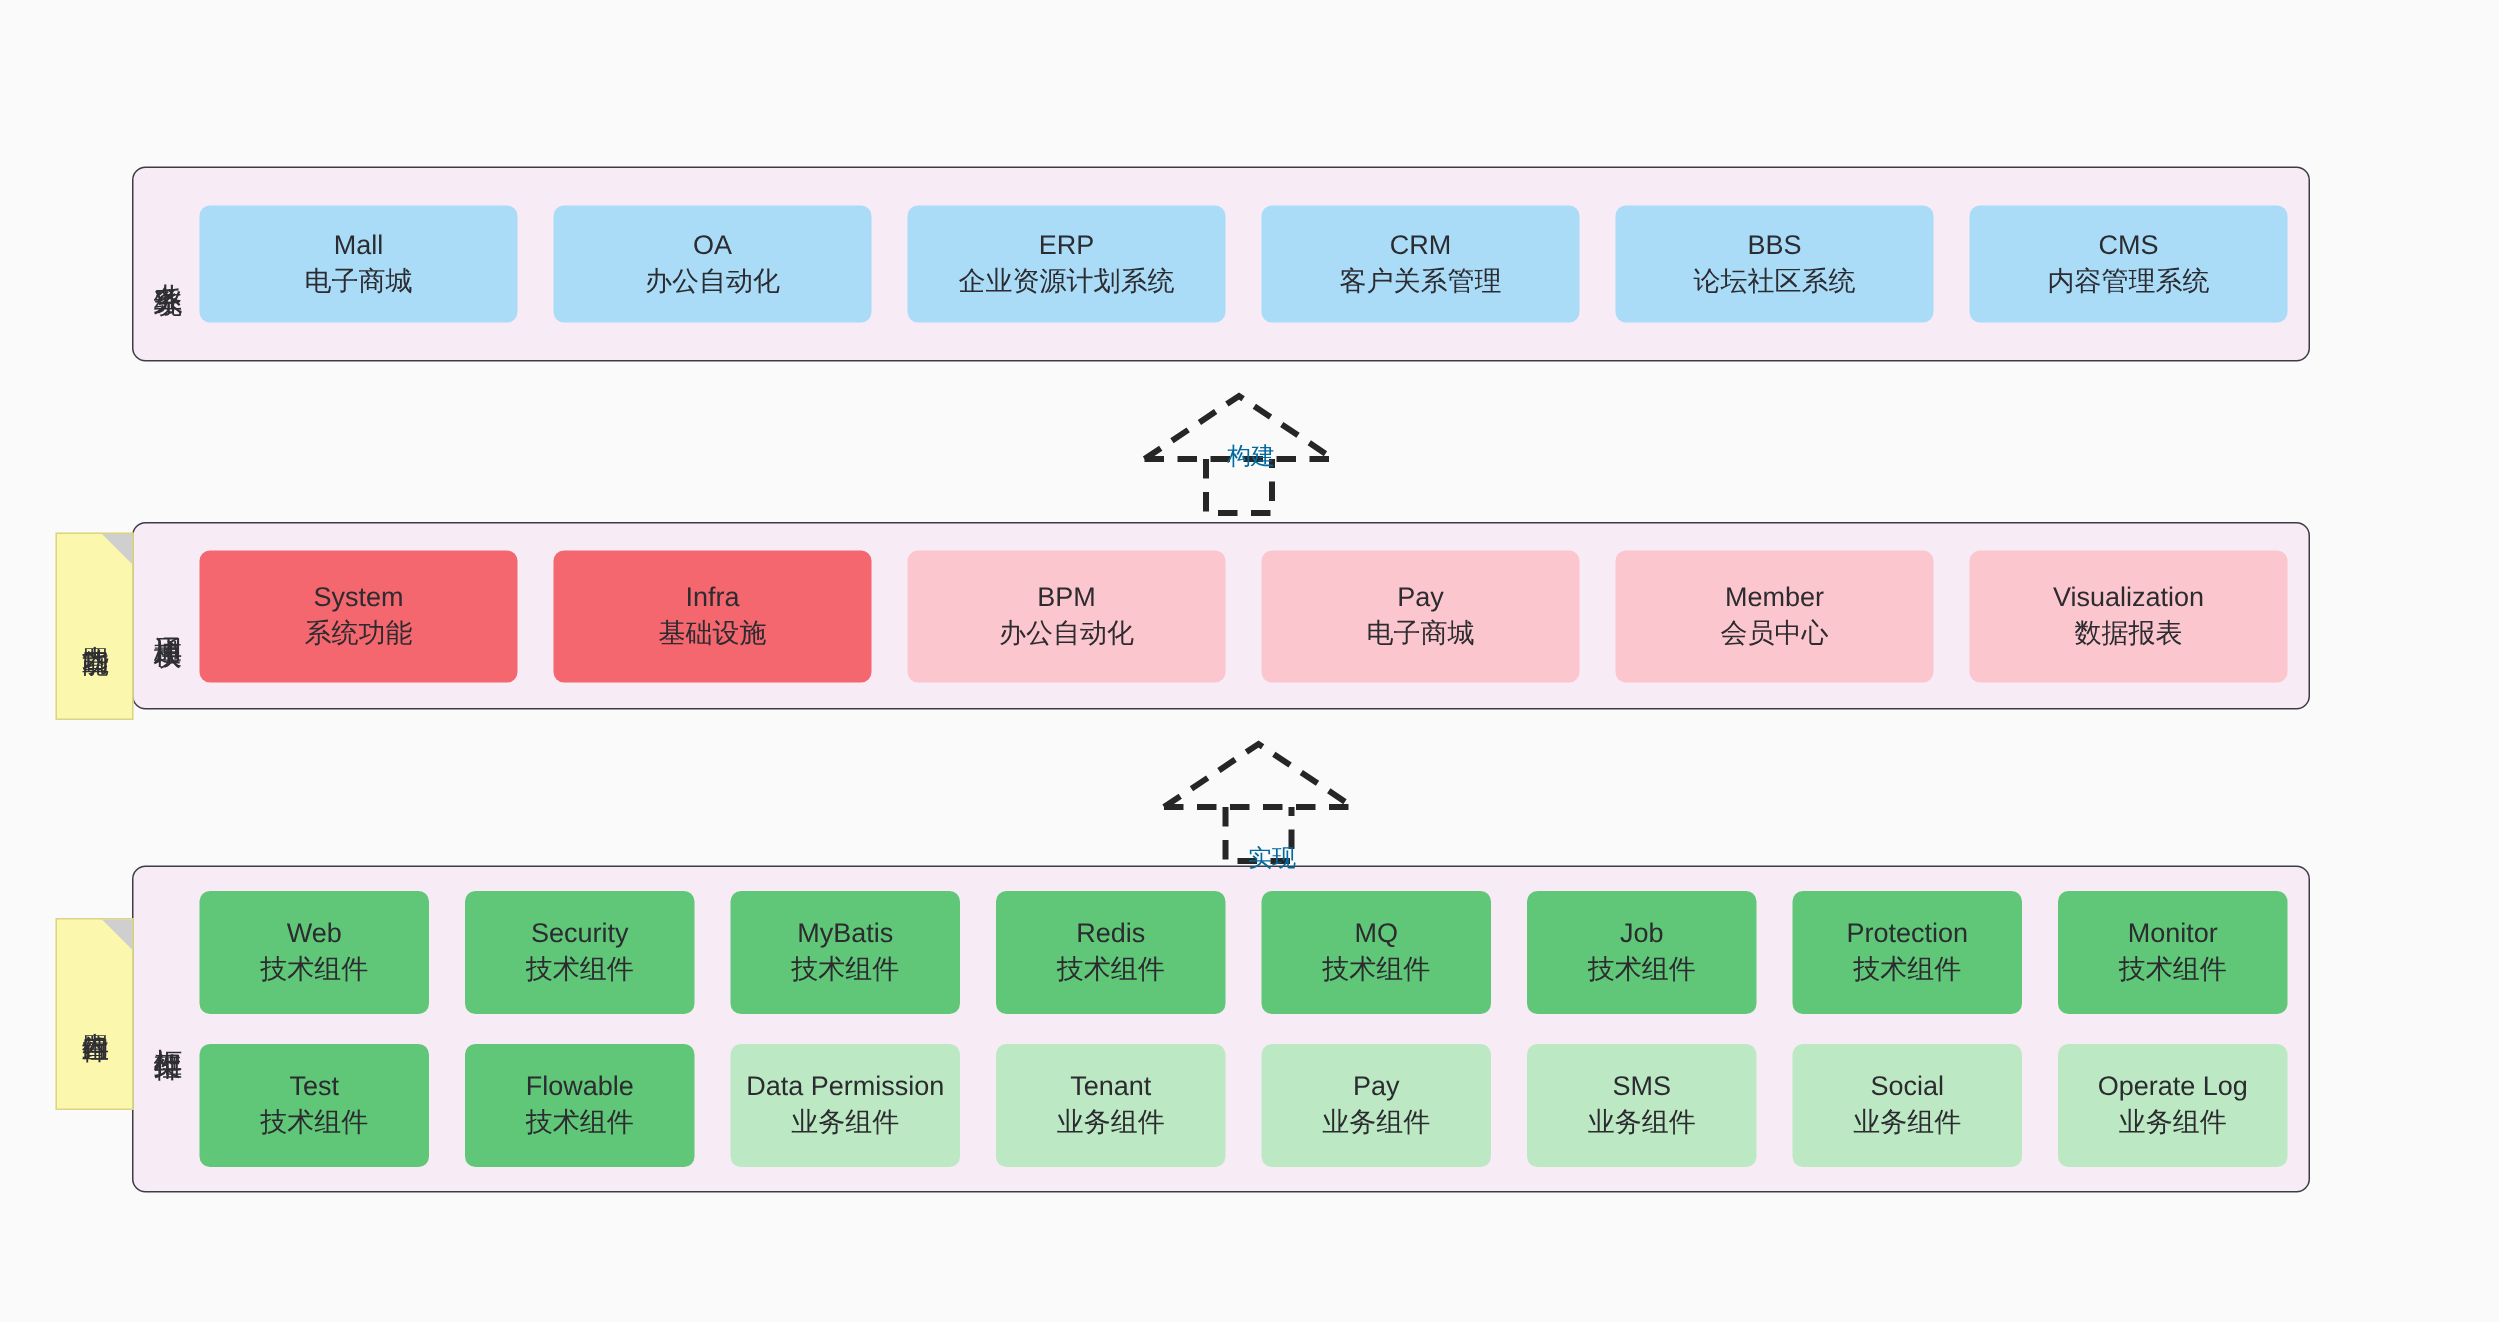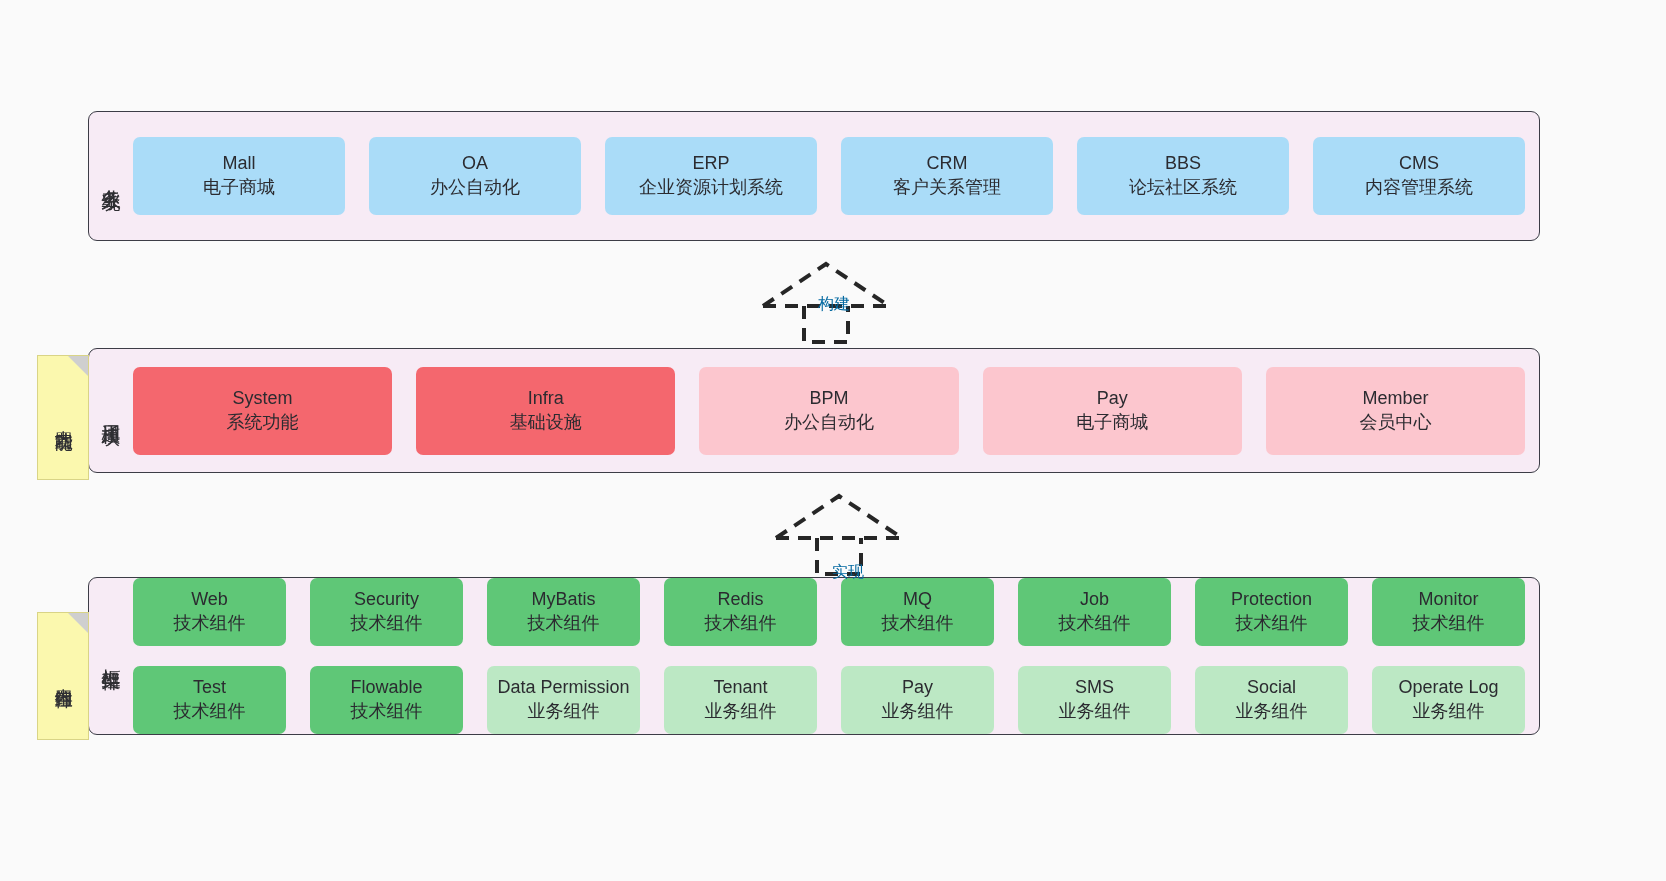--- a/index.html
+++ b/index.html
@@ -206,39 +206,43 @@
             <span class="l2">办公自动化</span>
           </div>
           <div class="card pink">
             <span class="l1">Pay</span>
             <span class="l2">电子商城</span>
           </div>
           <div class="card pink">
             <span class="l1">Member</span>
             <span class="l2">会员中心</span>
           </div>
+          <div class="card pink">
+            <span class="l1">Visualization</span>
+            <span class="l2">数据报表</span>
+          </div>
         </div>
     </div>
   </div>
 
   <div class="arrow" style="left:768px; top:490px; width:150px; height:88px;">
     <svg width="150" height="88" viewBox="0 0 150 88">
       <polyline points="8,48 71,6 134,48" fill="none" stroke="#262626" stroke-width="4" stroke-dasharray="13,9" stroke-linecap="butt"></polyline>
       <polyline points="49,48 49,84 93,84 93,48" fill="none" stroke="#262626" stroke-width="4" stroke-dasharray="13,9" stroke-linecap="butt"></polyline>
       <line x1="8" y1="48" x2="134" y2="48" stroke="#262626" stroke-width="4" stroke-dasharray="13,9"></line>
     </svg>
   </div>
   <div class="arrow-label" style="left:832px; top:526px;margin-top:36px;">实现</div>
 
   <div class="note" style="left:37px; top:612px; height:128px;">
     <span class="fold"></span>
     <span>内置组件</span>
   </div>
 
-  <div class="layer" id="layer-framework" style="left:88px; top:577px; width:1452px; height:158px;">
+  <div class="layer" id="layer-framework" style="left:88px; top:577px; width:1452px; height:218px;">
     <div class="layer-title">框架组件</div>
     <div class="layer-body">
       <div class="row h-frame" id="row-framework-0">
           <div class="card green">
             <span class="l1">Web</span>
             <span class="l2">技术组件</span>
           </div>
           <div class="card green">
             <span class="l1">Security</span>
             <span class="l2">技术组件</span>

